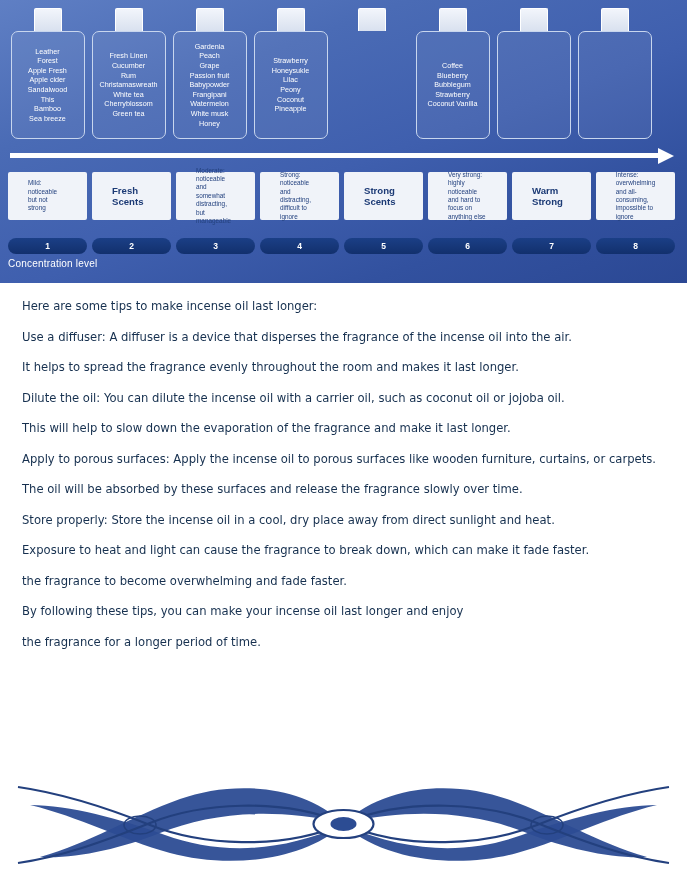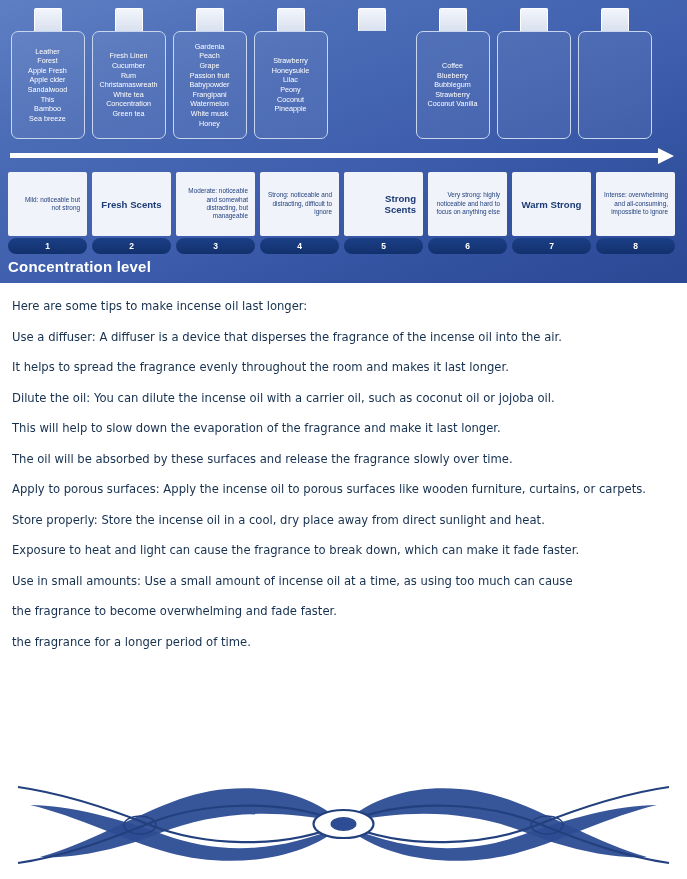--- a/index.html
+++ b/index.html
@@ -99,29 +99,29 @@
   .desc-row {
     position: absolute;
     left: 8px;
     top: 172px;
     width: 671px;
     display: flex;
     gap: 5px;
   }
   .desc-card {
     width: 79px;
-    height: 64px;
+    height: 48px;
     background: #f0f3f9;
     border-radius: 2px;
     box-sizing: border-box;
     display: flex;
     align-items: center;
     justify-content: center;
-    padding: 3px 7px;
-    text-align: right;
+    padding: 3px 20px;
+    text-align: left;
   }
   .desc-card.small {
     font-size: 6.4px;
     line-height: 8.4px;
     color: #24427f;
   }
   .desc-card.big {
     font-size: 9.6px;
     font-weight: bold;
     color: #1c3a75;
@@ -147,32 +147,32 @@
     display: flex;
     align-items: center;
     justify-content: center;
   }
 
   .conc-label {
     position: absolute;
     left: 8px;
     top: 258px;
     color: #ffffff;
-    font-size: 15px;
-    font-weight: bold;
+    font-size: 10px;
+    font-weight: normal;
     letter-spacing: 0.2px;
   }
 
   
   .body-text {
     position: absolute;
     left: 0;
     top: 283px;
     width: 687px;
-    padding: 16px 24px 0 12px;
+    padding: 16px 24px 0 22px;
     box-sizing: border-box;
   }
   .body-text p {
     margin: 0 0 16.5px 0;
     font-size: 11.6px;
     line-height: 14px;
     color: #16304f;
     font-family: "DejaVu Sans", sans-serif;
   }
 
@@ -205,21 +205,21 @@
         </div>
       </div>
       <div class="bottle-wrap">
         <div class="bottle-cap"></div>
         <div class="bottle-body">
           <div class="bottle-note">Fresh Linen</div>
           <div class="bottle-note">Cucumber</div>
           <div class="bottle-note">Rum</div>
           <div class="bottle-note">Christamaswreath</div>
           <div class="bottle-note">White tea</div>
-          <div class="bottle-note">Concentration</div>
+          <div class="bottle-note">Cherryblossom</div>
           <div class="bottle-note">Green tea</div>
         </div>
       </div>
       <div class="bottle-wrap">
         <div class="bottle-cap"></div>
         <div class="bottle-body">
           <div class="bottle-note">Gardenia</div>
           <div class="bottle-note">Peach</div>
           <div class="bottle-note">Grape</div>
           <div class="bottle-note">Passion fruit</div>
@@ -309,26 +309,26 @@
 
   <div class="conc-label">Concentration level</div>
 </div>
 
 <div class="body-text">
     <p>Here are some tips to make incense oil last longer:</p>
     <p>Use a diffuser: A diffuser is a device that disperses the fragrance of the incense oil into the air.</p>
     <p>It helps to spread the fragrance evenly throughout the room and makes it last longer.</p>
     <p>Dilute the oil: You can dilute the incense oil with a carrier oil, such as coconut oil or jojoba oil.</p>
     <p>This will help to slow down the evaporation of the fragrance and make it last longer.</p>
+    <p>Apply to porous surfaces: Apply the incense oil to porous surfaces like wooden furniture, curtains, or carpets.</p>
     <p>The oil will be absorbed by these surfaces and release the fragrance slowly over time.</p>
-    <p>Apply to porous surfaces: Apply the incense oil to porous surfaces like wooden furniture, curtains, or carpets.</p>
     <p>Store properly: Store the incense oil in a cool, dry place away from direct sunlight and heat.</p>
     <p>Exposure to heat and light can cause the fragrance to break down, which can make it fade faster.</p>
-    <p>Use in small amounts: Use a small amount of incense oil at a time, as using too much can cause</p>
     <p>the fragrance to become overwhelming and fade faster.</p>
+    <p>By following these tips, you can make your incense oil last longer and enjoy</p>
     <p>the fragrance for a longer period of time.</p>
   </div>
 
 <svg class="ornament" viewBox="0 0 687 100" preserveAspectRatio="none">
   <g fill="none" stroke="#23407e" stroke-width="2.2">
     <path d="M343 50 C 300 10, 230 8, 180 26 C 130 44, 90 70, 40 84 C 75 86, 120 76, 160 60 C 210 40, 270 34, 343 50 Z" fill="#2c4c93" stroke="none" opacity="0.95"></path>
     <path d="M344 50 C 387 10, 457 8, 507 26 C 557 44, 597 70, 647 84 C 612 86, 567 76, 527 60 C 477 40, 417 34, 344 50 Z" fill="#2c4c93" stroke="none" opacity="0.95"></path>
     <path d="M343 52 C 300 90, 225 95, 170 80 C 120 66, 80 44, 30 32 C 70 32, 120 46, 165 62 C 215 80, 275 82, 343 52 Z" fill="#2c4c93" stroke="none" opacity="0.95"></path>
     <path d="M344 52 C 387 90, 462 95, 517 80 C 567 66, 607 44, 657 32 C 617 32, 567 46, 522 62 C 472 80, 412 82, 344 52 Z" fill="#2c4c93" stroke="none" opacity="0.95"></path>
     <path d="M343 50 C 280 24, 200 30, 150 50 C 100 70, 60 84, 18 90"></path>

